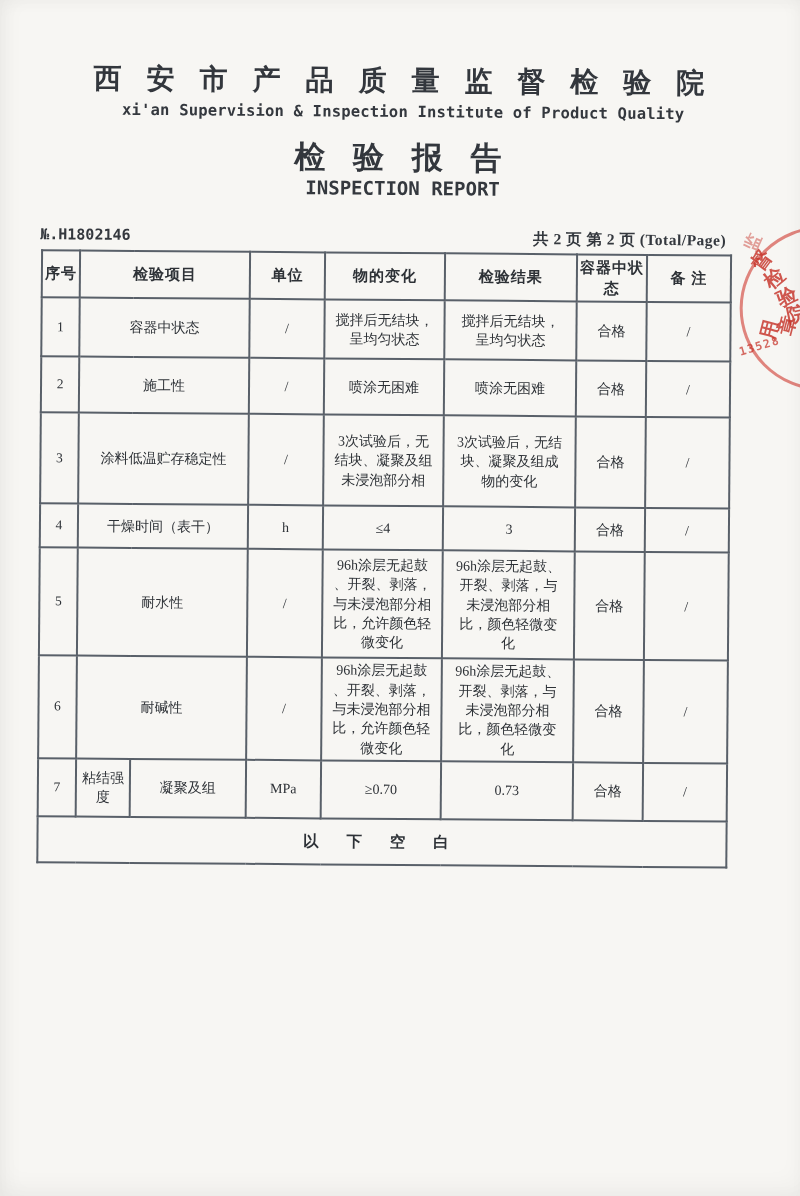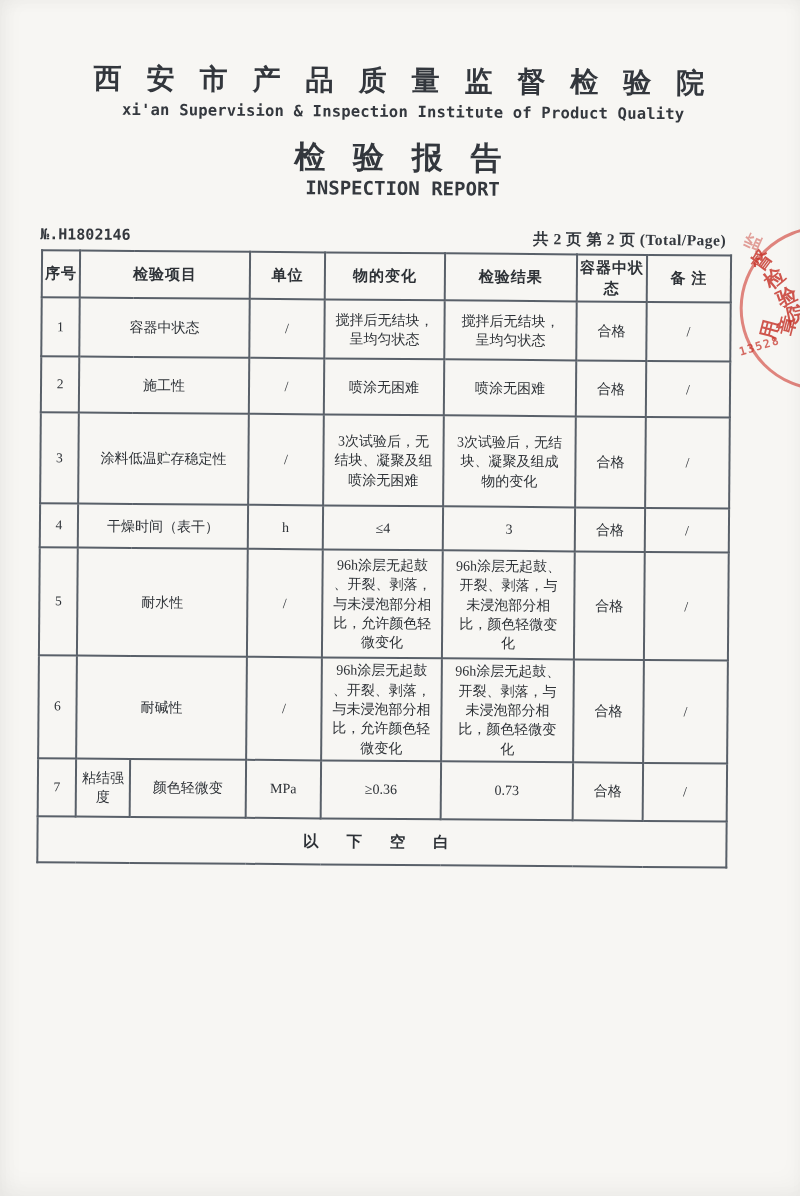--- a/index.html
+++ b/index.html
@@ -140,21 +140,21 @@
       <td>喷涂无困难</td>
       <td>合格</td>
       <td>/</td>
     </tr>
     <tr class="r3">
       <td class="num">3</td>
       <td colspan="2">涂料低温贮存稳定性</td>
       <td>/</td>
       <td>3次试验后，无
 结块、凝聚及组
-喷涂无困难</td>
+未浸泡部分相</td>
       <td>3次试验后，无结
 块、凝聚及组成
 物的变化</td>
       <td>合格</td>
       <td>/</td>
     </tr>
     <tr class="r4">
       <td class="num">4</td>
       <td colspan="2">干燥时间（表干）</td>
       <td>h</td>
@@ -194,23 +194,23 @@
 未浸泡部分相
 比，颜色轻微变
 化</td>
       <td>合格</td>
       <td>/</td>
     </tr>
     <tr class="r7">
       <td class="num">7</td>
       <td>粘结强
 度</td>
-      <td>颜色轻微变</td>
+      <td>凝聚及组</td>
       <td>MPa</td>
-      <td>≥0.36</td>
+      <td>≥0.70</td>
       <td>0.73</td>
       <td>合格</td>
       <td>/</td>
     </tr>
     <tr class="rf">
       <td colspan="8">以 下 空 白</td>
     </tr>
   </tbody>
     </table>
 

